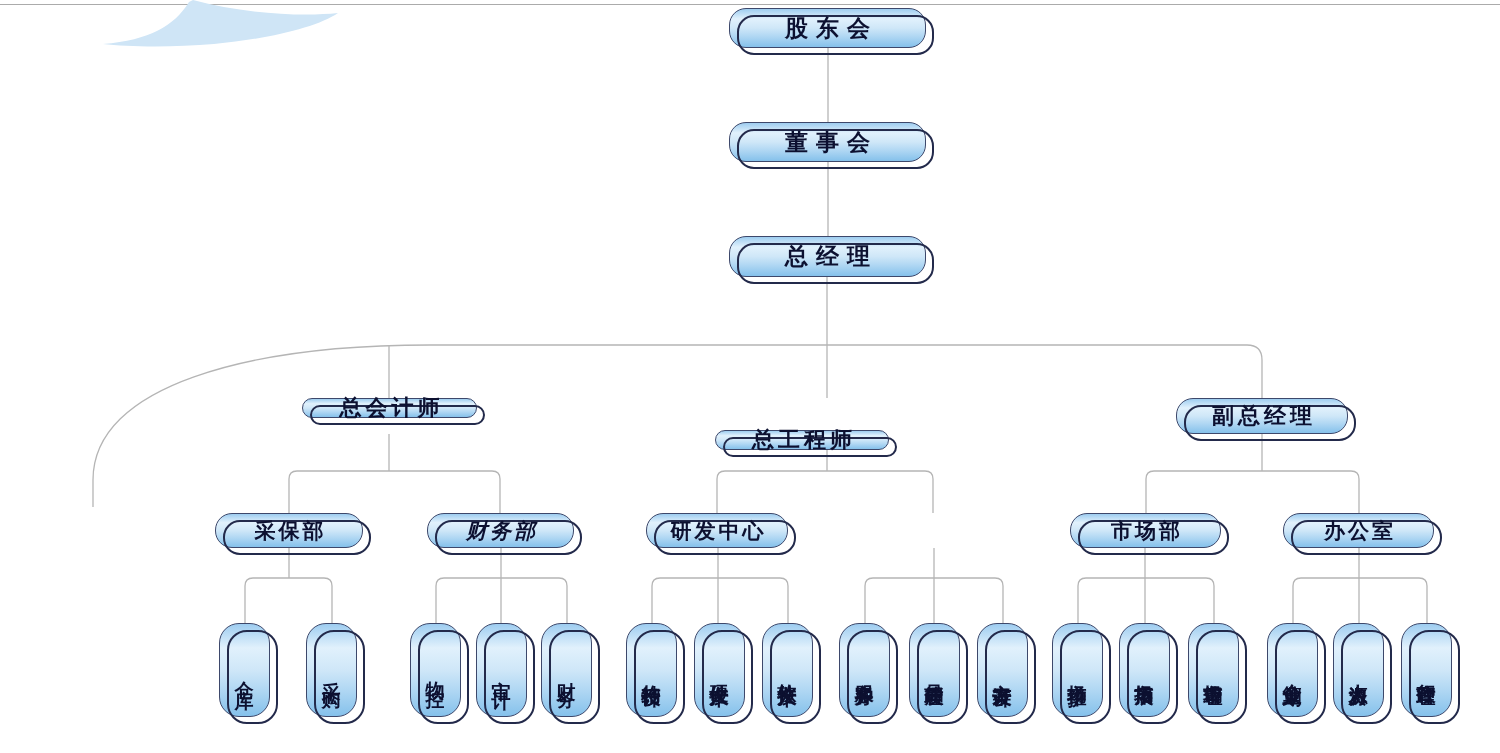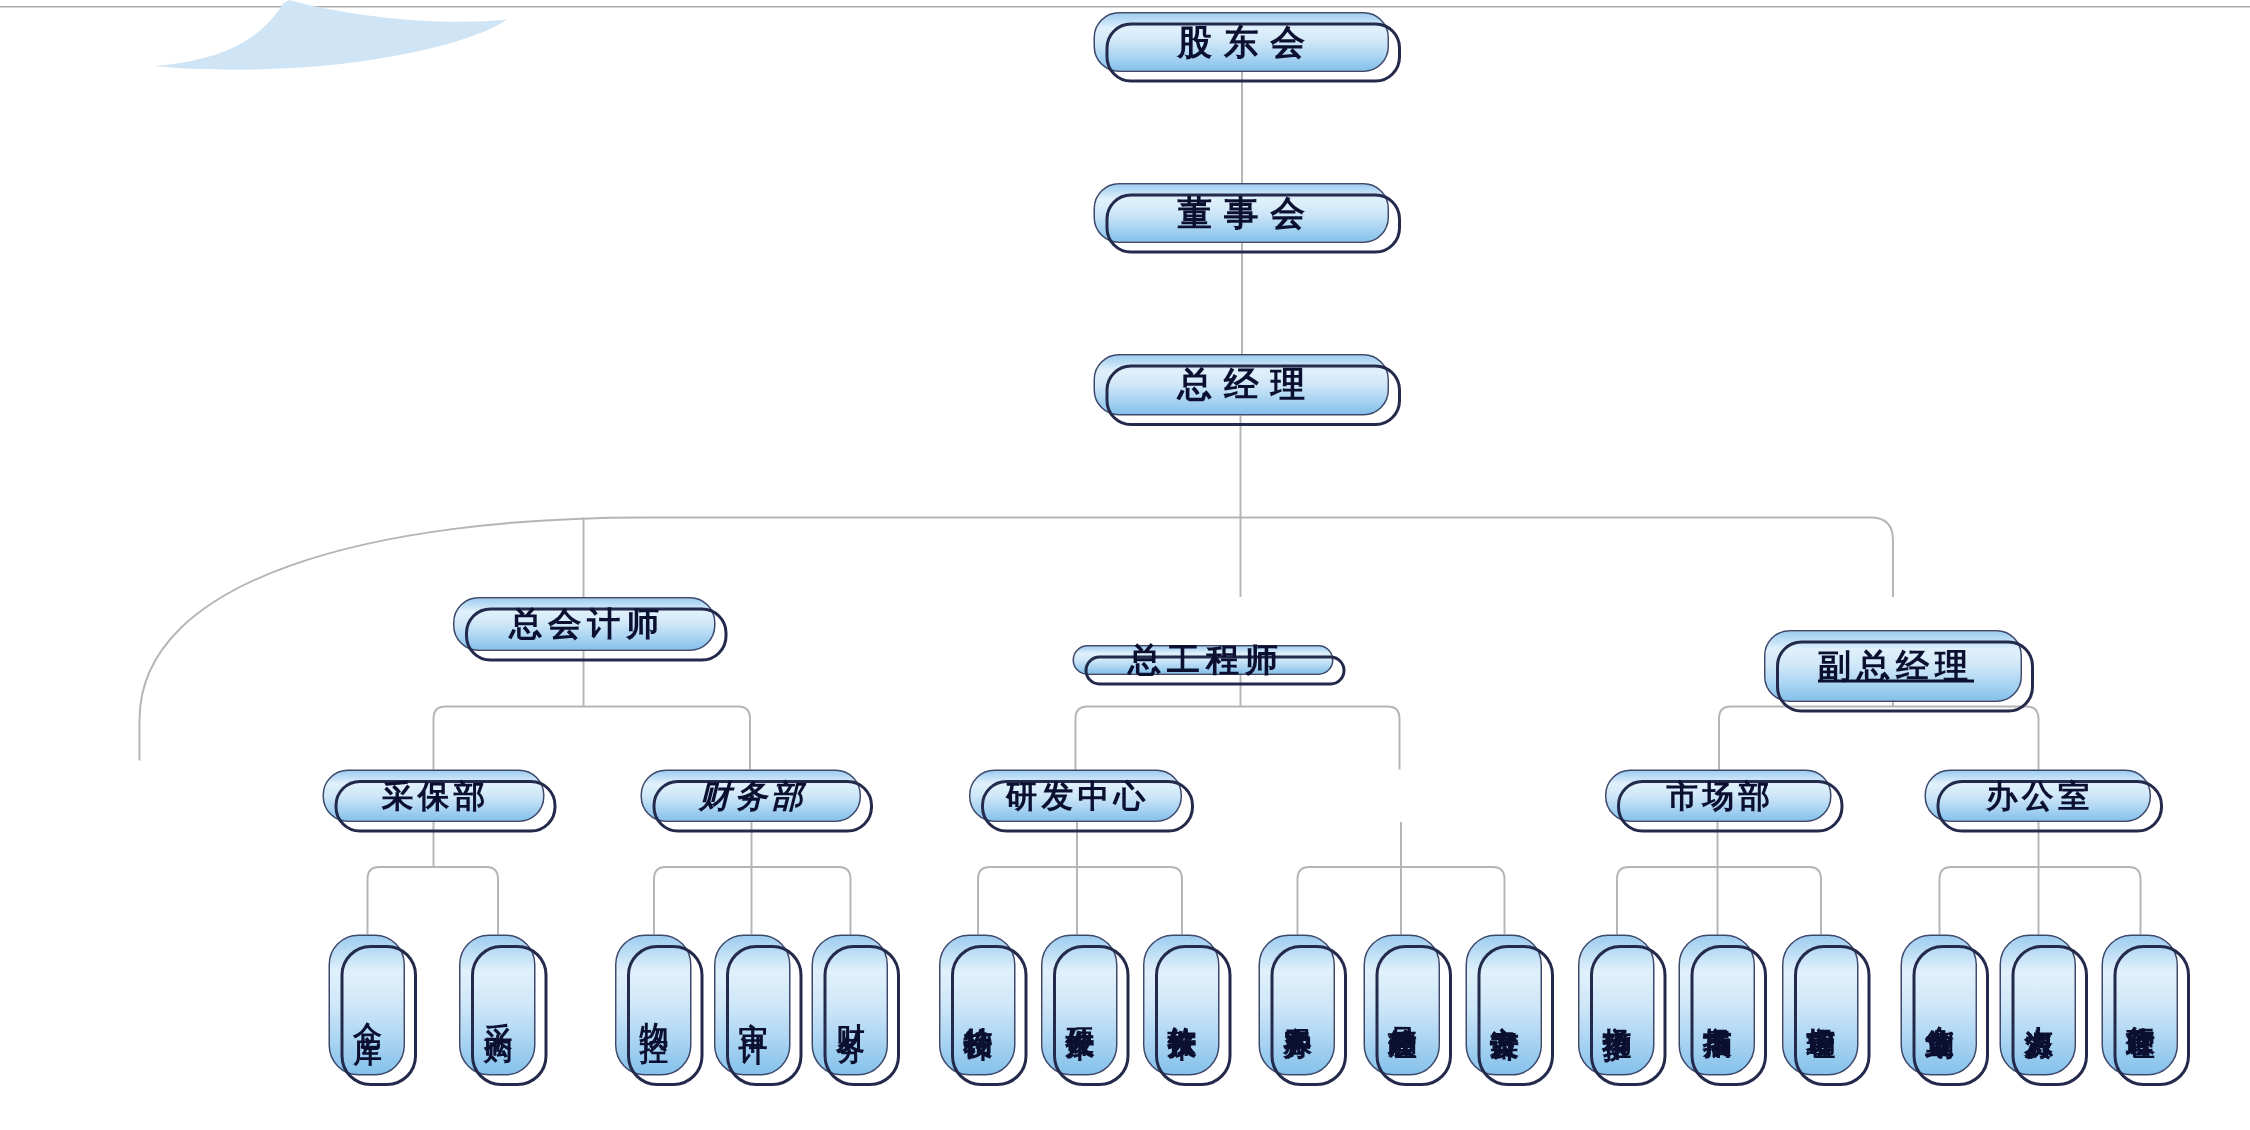--- a/index.html
+++ b/index.html
@@ -94,23 +94,23 @@
 
       <path d="M1359,548 V623"></path>
       <path d="M1293,623 V586 Q1293,578 1301,578 H1419 Q1427,578 1427,586 V623"></path>
     </g>
   </svg>
 
   <div class="node lv1" style="left:729px; top:8px;  width:197px; height:40px;">股东会</div>
   <div class="node lv1" style="left:729px; top:122px; width:197px; height:40px;">董事会</div>
   <div class="node lv1" style="left:729px; top:236px; width:197px; height:41px;">总经理</div>
 
-  <div class="node lv4" style="left:302px;  top:398px; width:175px; height:36px;">总会计师</div>
+  <div class="node lv4" style="left:302px;  top:398px; width:175px; height:20px;">总会计师</div>
   <div class="node lv4" style="left:715px;  top:398px; width:174px; height:20px;margin-top:32px;">总工程师</div>
-  <div class="node lv4" style="left:1176px; top:420px; width:172px; height:48px;text-decoration:underline;">副总经理</div>
+  <div class="node lv4" style="left:1176px; top:398px; width:172px; height:36px;">副总经理</div>
 
   <div class="node lv5" style="left:215px;  top:513px; width:148px; height:35px;">采保部</div>
   <div class="node lv5" style="left:427px;  top:513px; width:147px; height:35px;font-style:italic;">财务部</div>
   <div class="node lv5" style="left:646px;  top:513px; width:142px; height:35px;">研发中心</div>
   <div class="node lv5" style="left:1070px; top:513px; width:151px; height:35px;">市场部</div>
   <div class="node lv5" style="left:1283px; top:513px; width:151px; height:35px;">办公室</div>
 
   <div class="node v-node v2" style="left:219px;">仓库</div>
   <div class="node v-node v2" style="left:306px;">采购</div>
 

